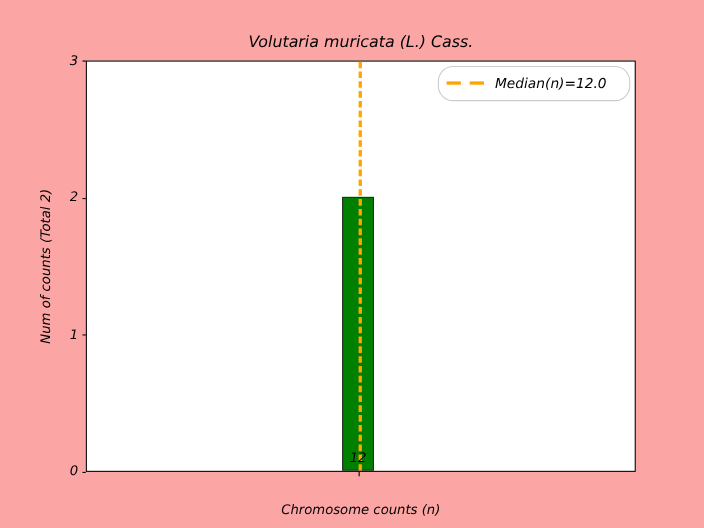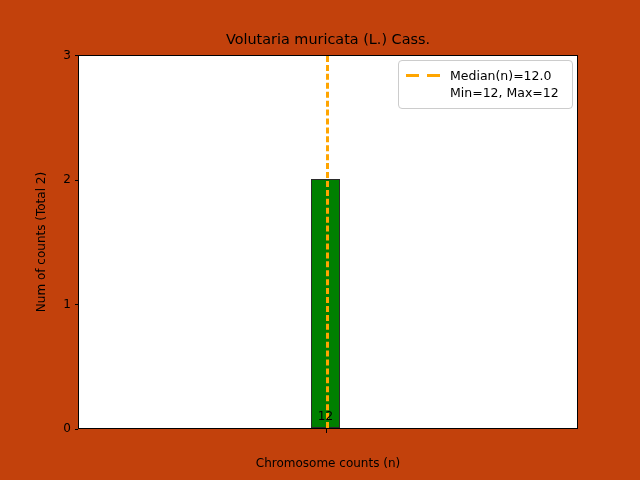--- a/index.html
+++ b/index.html
@@ -14,21 +14,22 @@
     overflow: hidden;
     font-family: "DejaVu Sans", sans-serif;
     color: #000000;
   }
 
   #figure {
     position: absolute;
     left: 0; top: 0;
     width: 640px;
     height: 480px;
-    background: #c2410c;
+    background: #fca5a5;
+    font-style: italic;
   }
 
   
   #chart-title {
     position: absolute;
     left: 78px;
     top: 31px;
     width: 500px;
     text-align: center;
     font-size: 14.4px;
@@ -137,21 +138,21 @@
   }
 
   
   #legend {
     position: absolute;
     left: 398px;
     top: 60px;
     width: 175px;
     box-sizing: border-box;
     border: 1px solid #cccccc;
-    border-radius: 4px;
+    border-radius: 14px;
     background: #ffffff;
     padding: 6px 7px 7px 7px;
   }
   #legend-row {
     display: flex;
     align-items: flex-start;
   }
   #legend-handle {
     flex: 0 0 auto;
     width: 36px;
@@ -214,18 +215,17 @@
   <div id="yaxis-label">Num of counts   (Total 2)</div>
 
   <div id="legend">
     <div id="legend-row">
       <span id="legend-handle">
         <span class="dash d1"></span>
         <span class="dash d2"></span>
       </span>
       <span id="legend-text">
         <span>Median(n)=12.0</span><br>
-        <span>Min=12, Max=12</span>
       </span>
     </div>
   </div>
 
 </div>
 
 </body></html>

